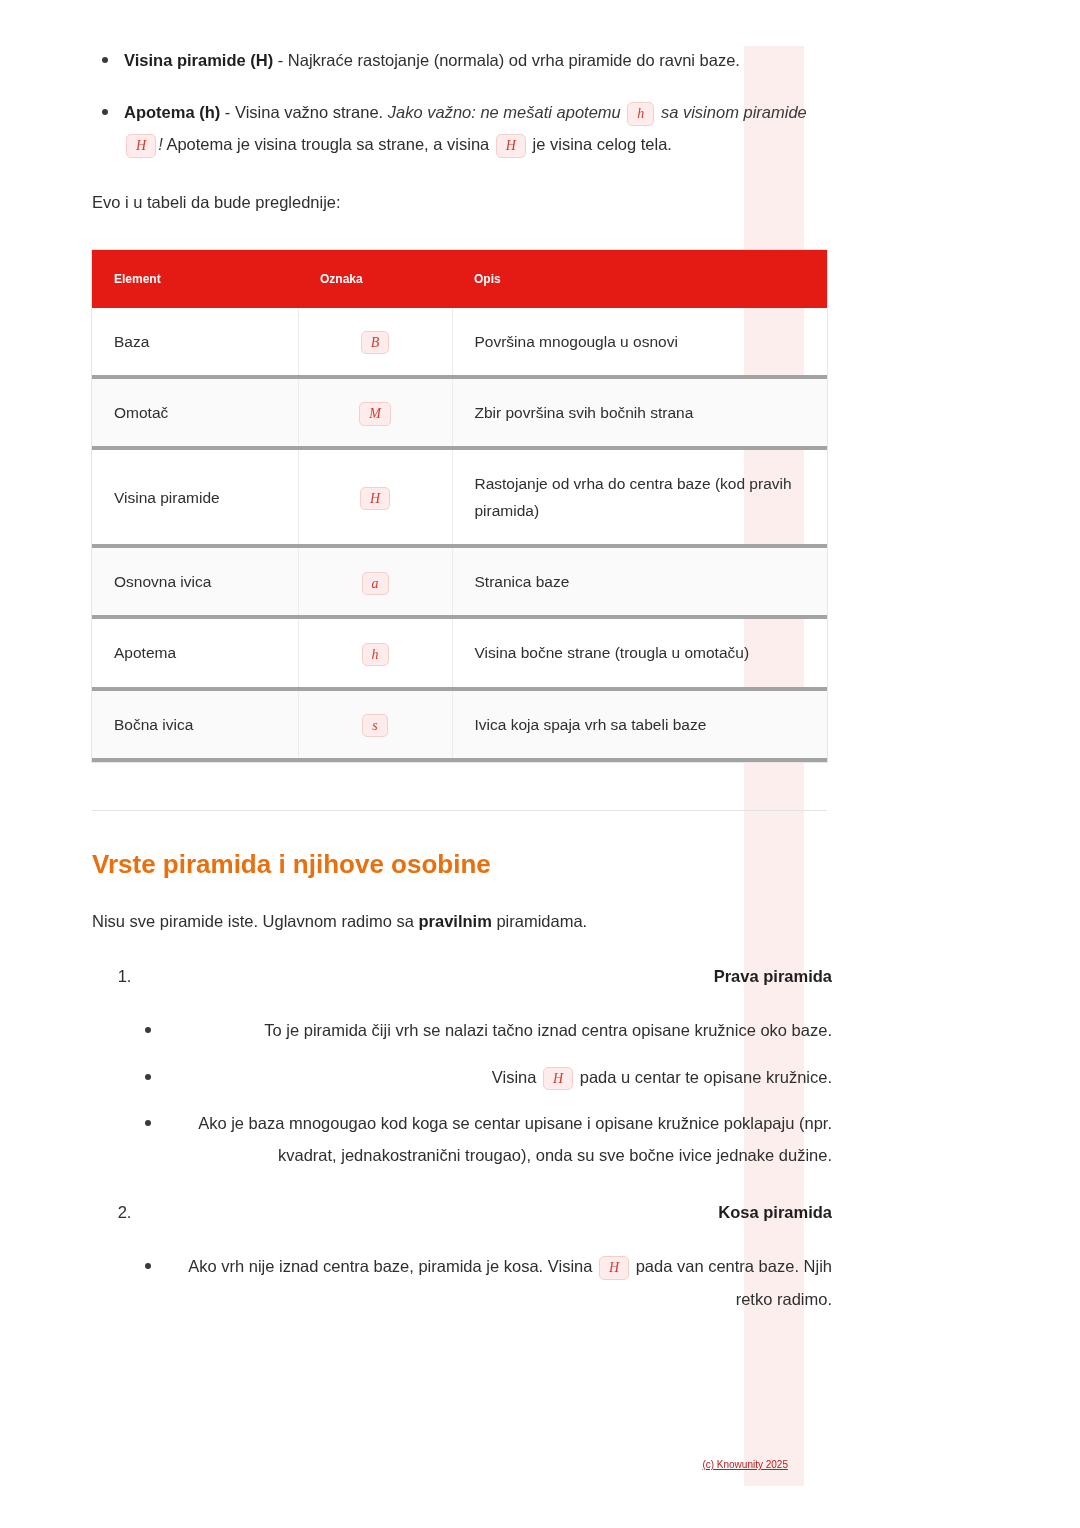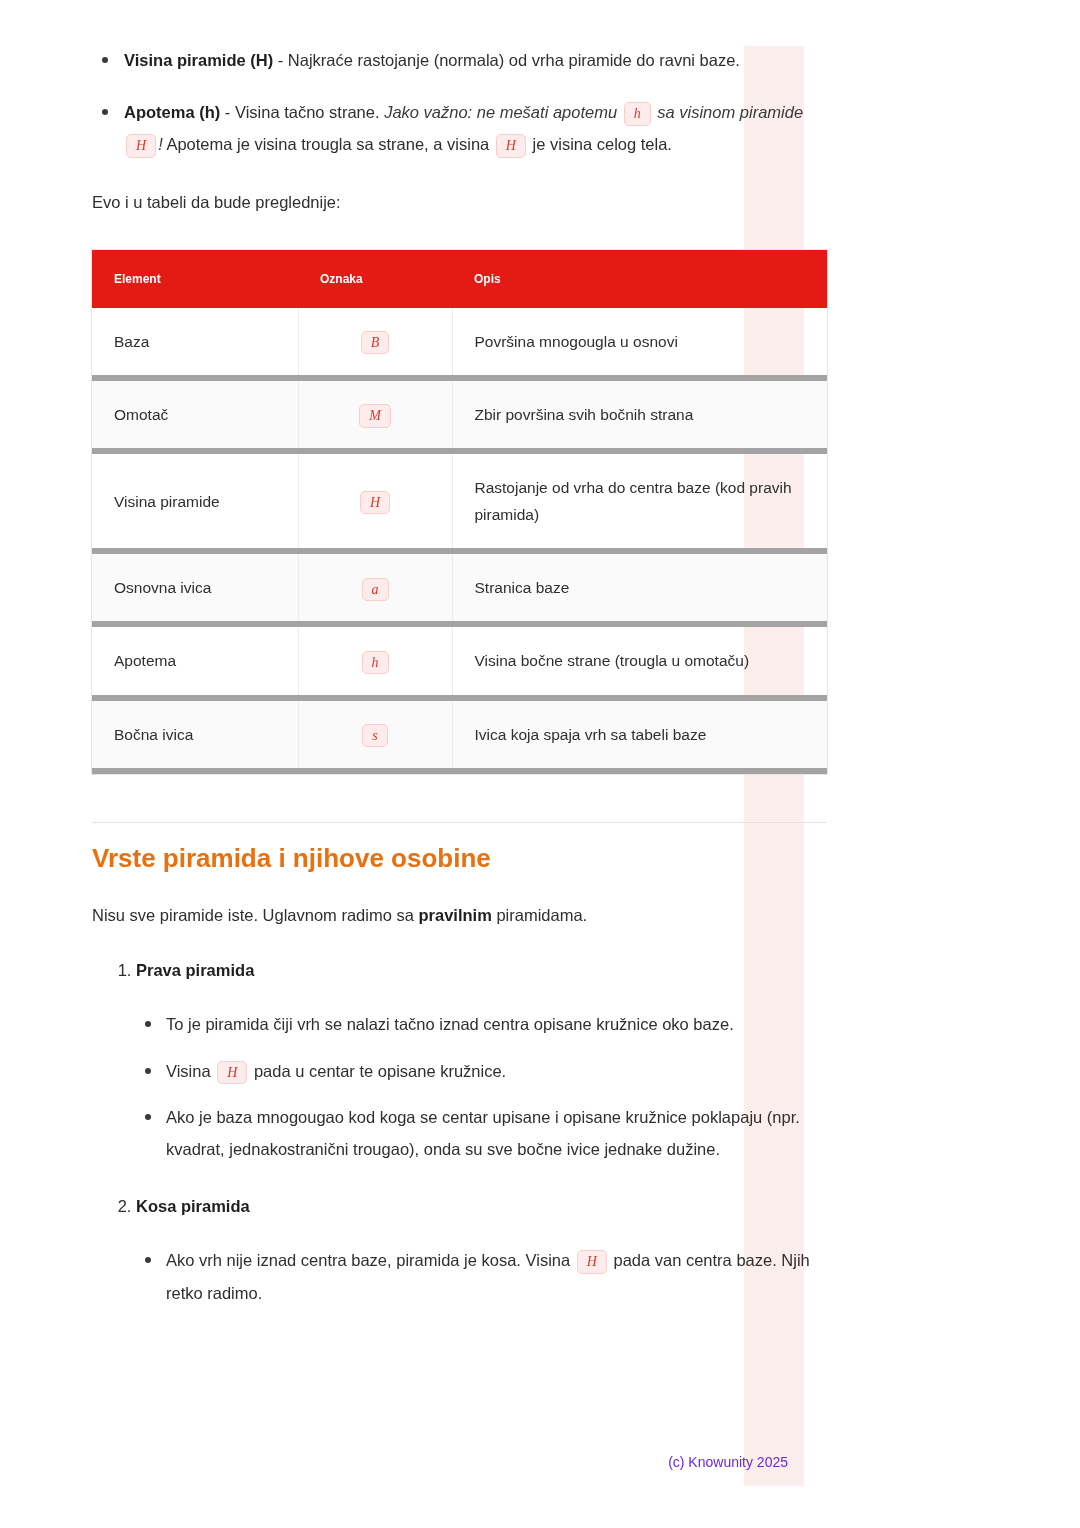--- a/index.html
+++ b/index.html
@@ -94,49 +94,50 @@
     background: #e31b14;
     color: #ffffff;
     text-align: left;
     font-weight: bold;
     font-size: 12px;
     padding: 22px 22px;
   }
   table.tbl thead th.c0 { width: 162px; }
   table.tbl thead th.c1 { width: 110px; }
   table.tbl tbody td {
-    border-bottom: 6px solid #a3a3a3;
+    border-bottom: 4px solid #a3a3a3;
     border-right: 1px solid #ececec;
     padding: 20px 22px;
     vertical-align: middle;
     color: #2f2f2f;
     line-height: 1.75;
   }
   table.tbl tbody td:last-child { border-right: none; }
   table.tbl tbody tr:nth-child(even) { background: #fafafa; }
   table.tbl tbody td.sym-cell { text-align: center; }
 
   hr.sep {
     border: none;
     border-top: 1px solid #e4e4e4;
     margin: 48px 0 0 0;
     width: 735px;
   }
 
   h2.section {
     color: #e8700f;
     font-size: 26px;
-    margin: 20px 0 0 0;
+    margin: 38px 0 0 0;
     font-weight: bold;
   }
 
   ol.numlist {
     margin: 24px 0 0 0;
     padding-left: 44px;
     font-size: 16.5px;
+    text-align: right;
   }
   ol.numlist > li {
     margin-bottom: 10px;
     line-height: 1.9;
   }
   ol.numlist > li > span.itemtitle { font-weight: bold; color: #1f1f1f; }
   ol.numlist ul.sub {
     list-style: none;
     margin: 22px 0 26px 0;
     padding: 0;
@@ -157,39 +158,40 @@
     width: 6px;
     height: 6px;
     border-radius: 50%;
     background: #3a3a3a;
   }
 
   .copyright {
     position: absolute;
     right: 64px;
     bottom: 58px;
-    font-size: 14px;
-    color: #6d28d9;
+    font-size: 10px;
+    color: #b91c1c;
+    text-decoration: underline;
   }
 </style>
 </head>
 <body>
 
 <div class="page">
 
   <div class="side-strip"></div>
 
   <div class="content">
 
     <ul class="bullets">
       <li>
         <b>Visina piramide (H)</b><span> - </span><span>Najkraće rastojanje (normala) od vrha piramide do ravni baze.</span>
       </li>
       <li>
-        <b>Apotema (h)</b><span> - </span><span>Visina tačno strane. </span><em class="note">Jako važno: ne mešati apotemu </em><code class="sym">h</code><em class="note"> sa visinom piramide </em><code class="sym">H</code><em class="note">!</em><span> Apotema je visina trougla sa strane, a visina </span><code class="sym">H</code><span> je visina celog tela.</span>
+        <b>Apotema (h)</b><span> - </span><span>Visina važno strane. </span><em class="note">Jako važno: ne mešati apotemu </em><code class="sym">h</code><em class="note"> sa visinom piramide </em><code class="sym">H</code><em class="note">!</em><span> Apotema je visina trougla sa strane, a visina </span><code class="sym">H</code><span> je visina celog tela.</span>
       </li>
     </ul>
 
     <p class="para">Evo i u tabeli da bude preglednije:</p>
 
     <table class="tbl">
       <thead>
         <tr>
           <th class="c0">Element</th>
           <th class="c1">Oznaka</th>

